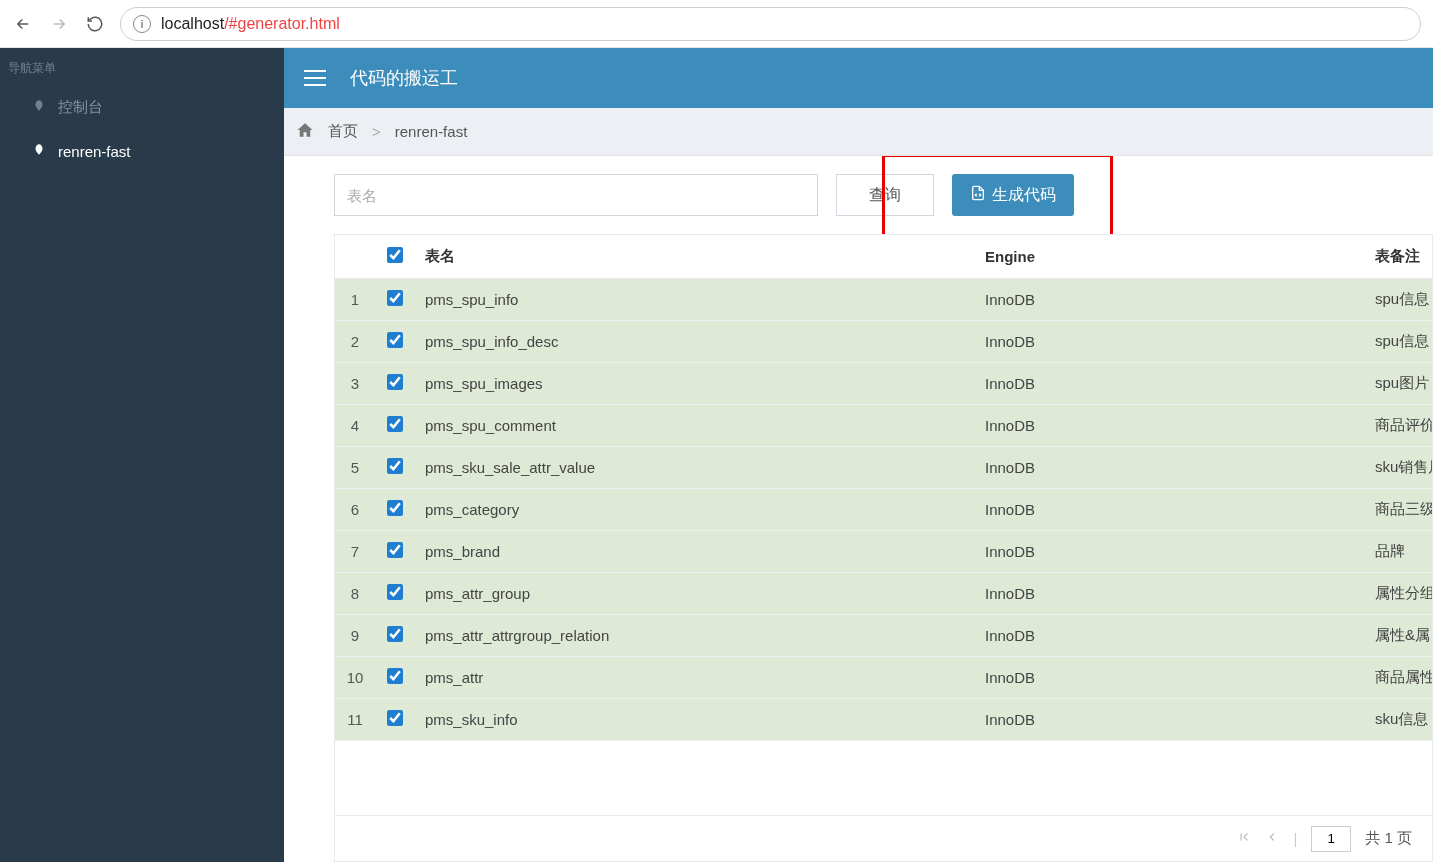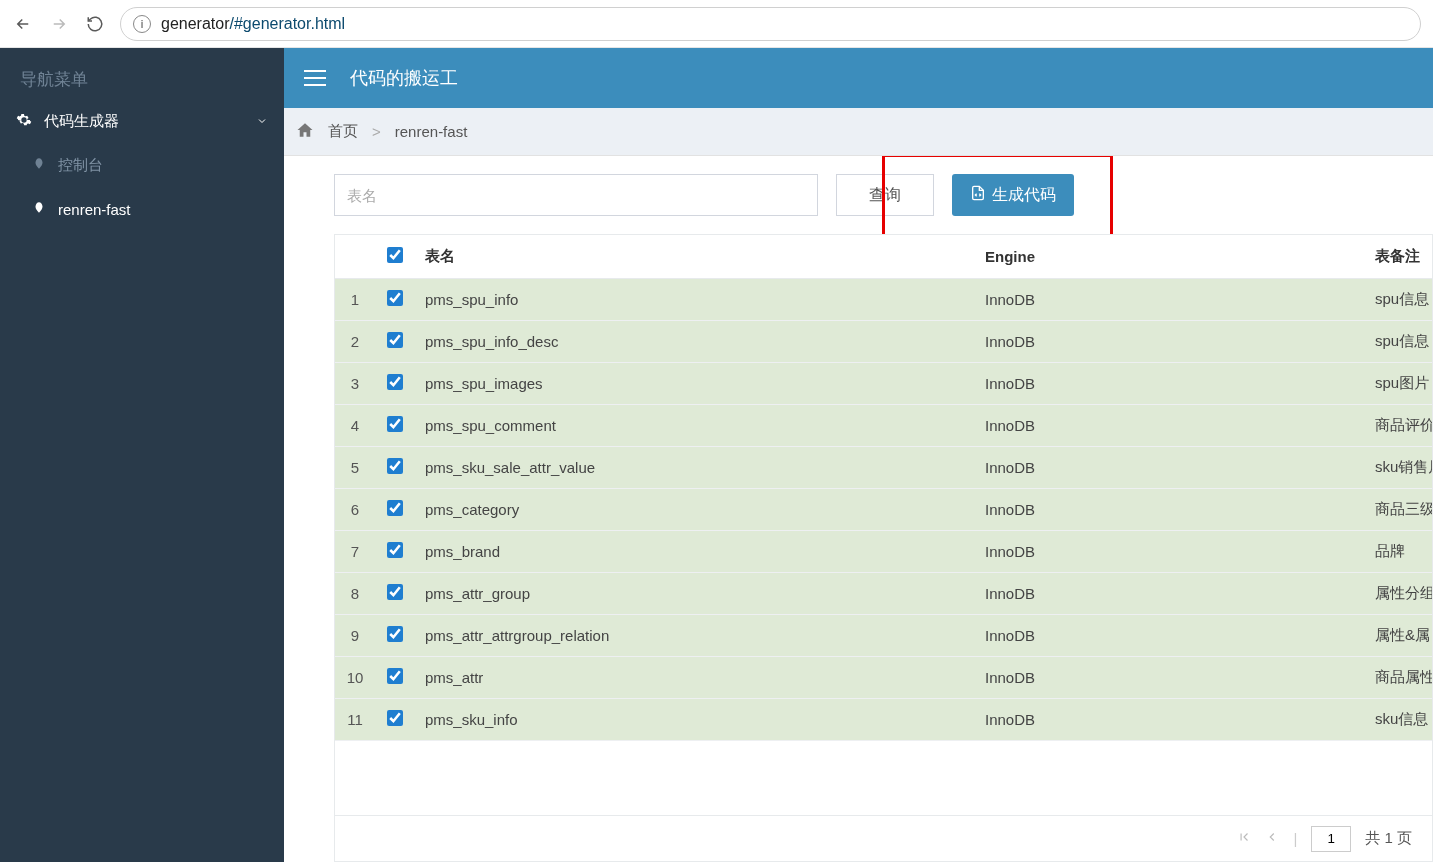--- a/index.html
+++ b/index.html
@@ -3,26 +3,26 @@
   <meta charset="utf-8">
   <style>
     * { margin:0; padding:0; box-sizing:border-box; }
     body { font-family: "Helvetica Neue", Helvetica, Arial, sans-serif; font-size:14px; color:#333; background:#fff; overflow:hidden; width:1433px; height:862px; }
     
     .browser-bar { height:48px; display:flex; align-items:center; padding:0 12px; border-bottom:1px solid #e5e5e5; gap:14px; }
     .nav-icon { width:22px; height:22px; display:flex; align-items:center; justify-content:center; color:#5a5a5a; }
     .url-box { flex:1; display:flex; align-items:center; height:34px; border:1px solid #d0d0d0; border-radius:17px; padding:0 12px; gap:10px; color:#555; font-size:16px; }
     .url-box .info-icon { width:18px; height:18px; border:1.5px solid #888; border-radius:50%; display:flex; align-items:center; justify-content:center; font-size:11px; color:#888; font-weight:bold; }
     .url-host { color:#222; }
-    .url-rest { color:#0c4a6e; }
+    .url-rest { color:#ef4444; }
     
     .app { display:flex; height:814px; }
     .sidebar { width:284px; background:#293a4a; color:#c8d3dc; display:flex; flex-direction:column; }
     .brand { height:60px; background:#1c2a38; color:#fff; font-size:22px; font-weight:bold; display:flex; align-items:center; justify-content:center; letter-spacing:2px; }
-    .side-label { padding:12px 20px 8px; font-size:17px; color:#6f8294;margin-top:8px; }
+    .side-label { padding:12px 8px 8px; font-size:12px; color:#6f8294; }
     .side-item { display:flex; align-items:center; height:44px; padding:0 16px; gap:12px; cursor:pointer; }
     .side-item.parent { color:#fff; font-size:15px; }
     .side-item.child { padding-left:32px; color:#8093a5; font-size:15px; }
     .side-item.active { color:#fff; }
     .side-item .chev { margin-left:auto; }
     .main { flex:1; display:flex; flex-direction:column; min-width:0; }
     .topbar { height:60px; background:#3c8dbc; color:#fff; display:flex; align-items:center; gap:24px; padding:0 20px; font-size:18px; }
     .hamburger { width:22px; height:16px; display:flex; flex-direction:column; justify-content:space-between; cursor:pointer; }
     .hamburger span { display:block; height:2px; background:#fff; }
     .crumb-bar { height:48px; background:#ecf0f5; border-bottom:1px solid #e2e2e2; display:flex; align-items:center; padding:0 12px; gap:14px; color:#555; font-size:15px; }
@@ -65,42 +65,29 @@
   </div>
   <div class="nav-icon">
     <svg width="18" height="18" viewBox="0 0 24 24" fill="none" stroke="#5a5a5a" stroke-width="2">
         <path d="M3 12a9 9 0 1 0 3-6.7L3 8"></path>
         <path d="M3 3v5h5"></path>
       </svg>
   </div>
   <div class="url-box">
     <span class="info-icon">i</span>
     <span>
-      <span class="url-host">generator</span><span class="url-rest">/#generator.html</span>
+      <span class="url-host">localhost</span><span class="url-rest">/#generator.html</span>
     </span>
   </div>
 </div>
 
 <div class="app">
 
   <aside class="sidebar">
     <div class="side-label">导航菜单</div>
-    <div class="side-item parent">
-      <span>
-        <svg width="16" height="16" viewBox="0 0 24 24" fill="#fff">
-            <path d="M12 8a4 4 0 1 0 0 8 4 4 0 0 0 0-8zm9 4a7 7 0 0 1-.1 1.2l2 1.6-2 3.4-2.4-.8a7 7 0 0 1-2 .1l-.4 2.5h-4l-.4-2.5a7 7 0 0 1-2-.9l-2.4.8-2-3.4 2-1.6A7 7 0 0 1 3 12a7 7 0 0 1 .1-1.2l-2-1.6 2-3.4 2.4.8a7 7 0 0 1 2-.9L8 3h4l.4 2.5a7 7 0 0 1 2 .9l2.4-.8 2 3.4-2 1.6c.1.4.2.8.2 1.4z"></path>
-          </svg>
-      </span>
-      <span>代码生成器</span>
-      <span class="chev">
-        <svg width="12" height="12" viewBox="0 0 24 24" fill="none" stroke="#fff" stroke-width="2">
-            <path d="M6 9l6 6 6-6"></path>
-          </svg>
-      </span>
-    </div>
     <div class="side-item child">
       <span>
         <svg width="14" height="14" viewBox="0 0 24 24" fill="#6f8294">
             <path d="M12 2c3 0 6 3 6 8 0 3-2 6-6 10-4-4-6-7-6-10 0-5 3-8 6-8z"></path>
           </svg>
       </span>
       <span>控制台</span>
     </div>
     <div class="side-item child active">
       <span>

